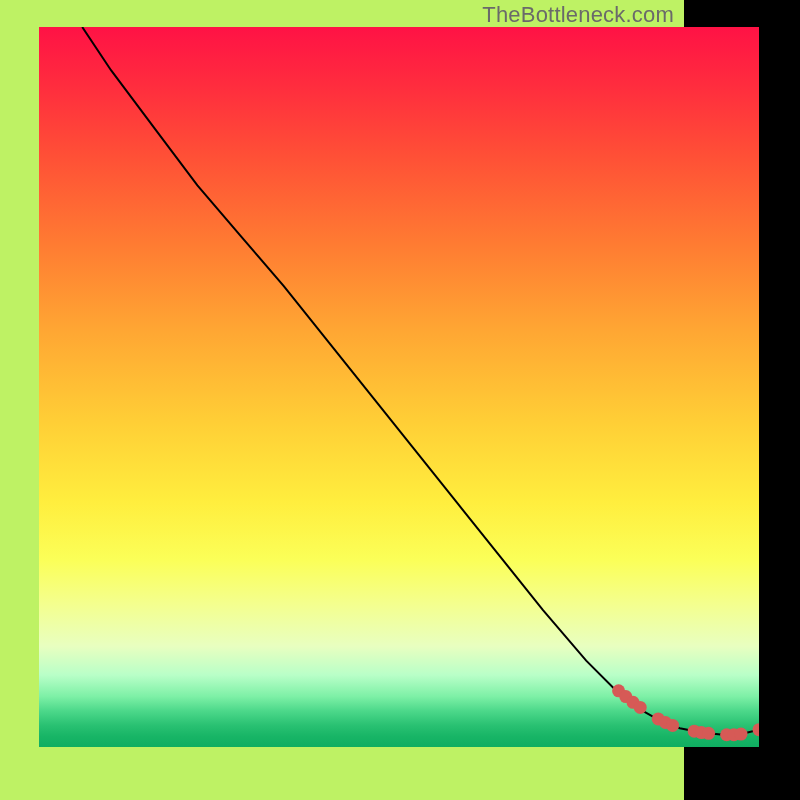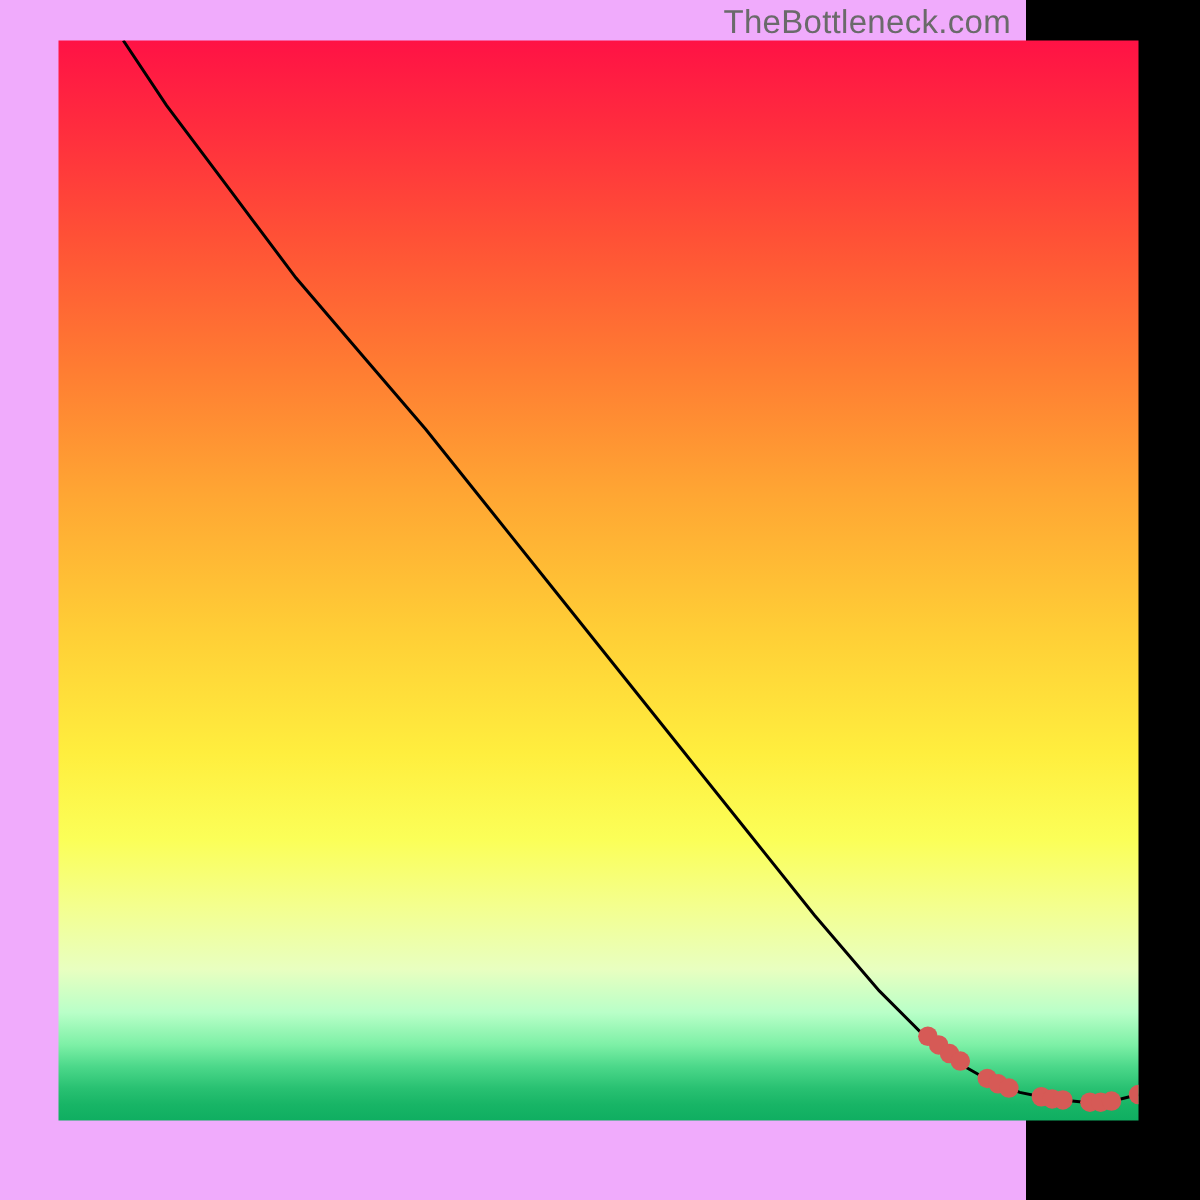--- a/index.html
+++ b/index.html
@@ -1,17 +1,17 @@
 <!DOCTYPE html>
 <html><head>
 <meta charset="utf-8">
 <style>
   * { margin: 0; padding: 0; box-sizing: border-box; }
   html, body { width: 800px; height: 800px; overflow: hidden; background: #000; }
-  .wrap { position: relative; width: 684px; height: 800px; background: #f0abfc; font-family: Arial, Helvetica, sans-serif; text-decoration: underline; }
+  .wrap { position: relative; width: 684px; height: 800px; background: #bef264; font-family: Arial, Helvetica, sans-serif; text-decoration: underline; }
   .attrib {
     position: absolute;
     top: 2px; right: 10px;
     color: #6a6a6a;
     font-size: 22px;
     letter-spacing: 0.2px;
   }
   .plot {
     position: absolute;
     left: 39px; top: 27px;

